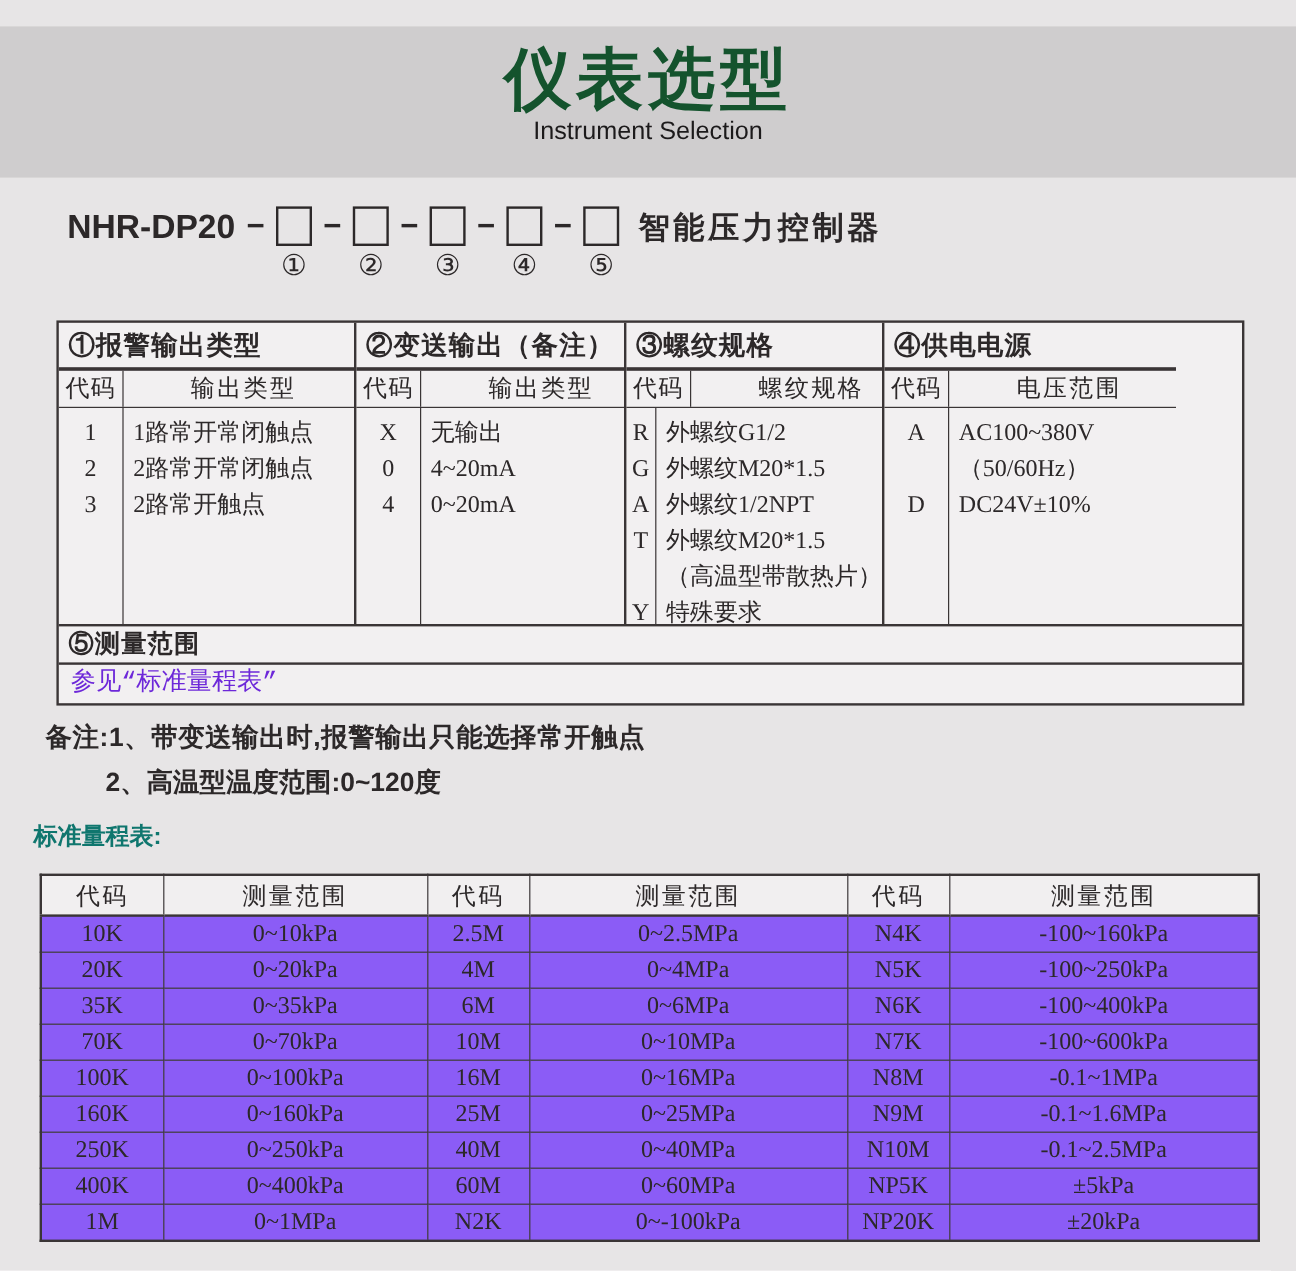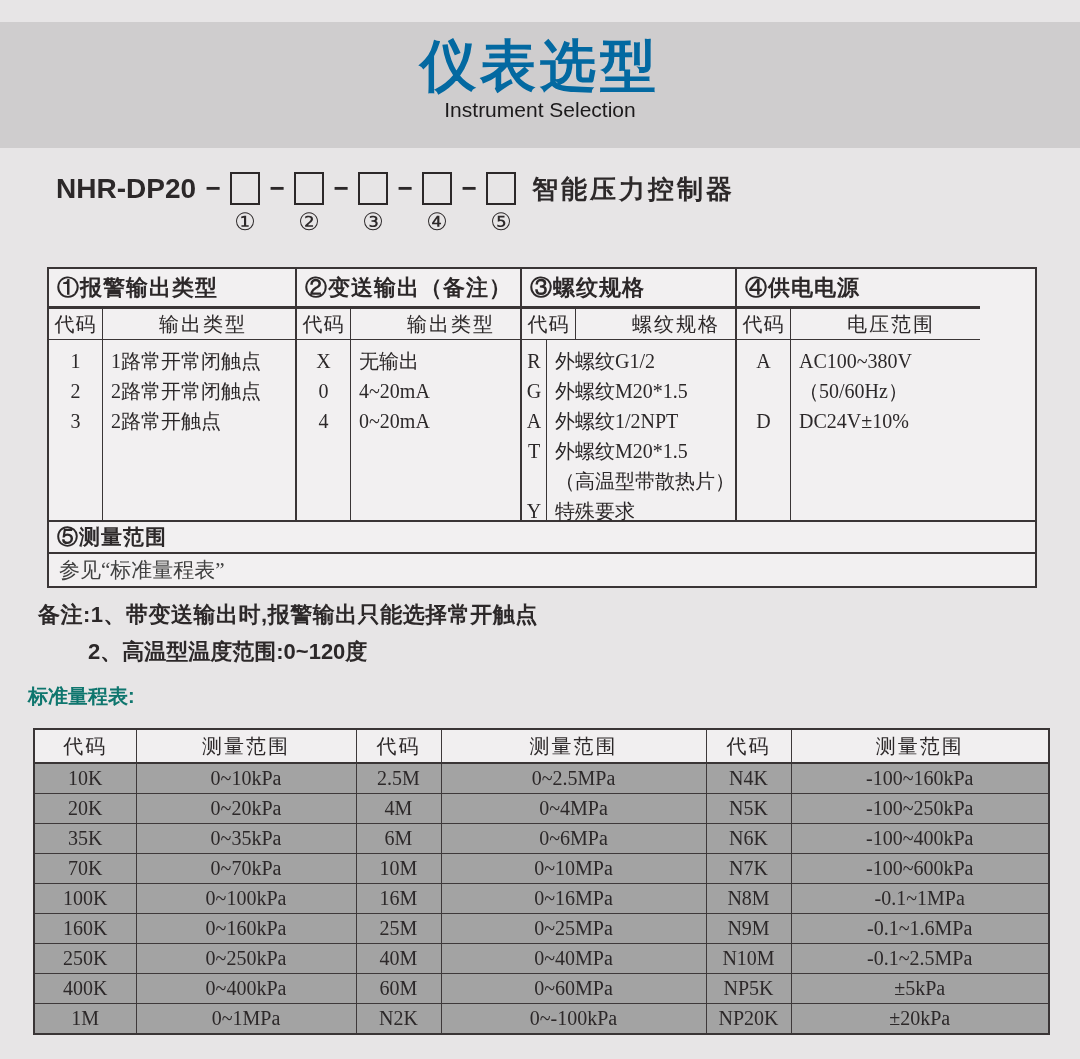--- a/index.html
+++ b/index.html
@@ -4,21 +4,21 @@
 <style>
   html,body { margin:0; padding:0; }
   .page {
     position:relative; width:1080px; height:1059px;
     background:#e7e5e6; overflow:hidden;
     font-family:"Liberation Sans", sans-serif;
     color:#2c2829;
   }
   
   .banner { margin-top:22px; height:126px; background:#cfcdce; text-align:center; }
-  .banner-title { padding-top:12px; font-size:56px; line-height:64px; font-weight:bold; letter-spacing:4px; color:#0369a1; }
+  .banner-title { padding-top:12px; font-size:56px; line-height:64px; font-weight:bold; letter-spacing:4px; color:#14532d; }
   .banner-sub { font-size:21px; line-height:24px; color:#1c1a1b; }
   
   .model-area { height:95px; padding:24px 0 0 56px; display:flex; align-items:flex-start; }
   .model-prefix { font-size:28px; font-weight:bold; line-height:33px; letter-spacing:0px; }
   .model-dash { width:34px; text-align:center; font-size:26px; font-weight:bold; line-height:33px; }
   .box-unit { display:flex; flex-direction:column; align-items:center; width:30px; }
   .model-box { width:26px; height:29px; border:2px solid #2c2829; background:transparent; }
   .model-circle { margin-top:4px; font-size:24px; line-height:26px; font-family:"Liberation Serif", serif; }
   .model-suffix { margin-left:16px; font-size:26px; font-weight:bold; line-height:34px; letter-spacing:3px; }
   
@@ -30,32 +30,32 @@
   .sec-title { height:37px; line-height:37px; padding-left:8px; font-size:22px; font-weight:bold; border-bottom:3px solid #3a3536; letter-spacing:1px; }
   .sec-hdr { display:flex; height:30px; line-height:30px; border-bottom:1px solid #3a3536; font-family:"Liberation Serif", serif; font-size:20px; }
   .sec-hdr-code { width:54px; box-sizing:border-box; border-right:1px solid #3a3536; text-align:center; letter-spacing:1px; }
   .sec-hdr-desc { flex:1; padding-left:8px; letter-spacing:2px;margin-left:48px; }
   .sec-body { display:flex; height:180px; font-family:"Liberation Serif", serif; font-size:20px; }
   .sec-codes { width:54px; box-sizing:border-box; border-right:1px solid #3a3536; padding-top:6px; }
   .sec-codes div { height:30px; line-height:30px; text-align:center; }
   .sec-descs { flex:1; padding:6px 0 2px 8px; }
   .sec-descs div { height:30px; line-height:30px; white-space:nowrap; }
   .sel-row5 { height:30px; line-height:30px; padding-left:8px; font-size:21px; font-weight:bold; border-bottom:2px solid #3a3536; letter-spacing:1px; }
-  .sel-note-row { height:32px; line-height:32px; padding-left:10px; font-family:Liberation Serif, serif; font-size:21px; color:#404040; }
+  .sel-note-row { height:32px; line-height:32px; padding-left:10px; font-family:Liberation Mono, monospace; font-size:21px; color:#6d28d9; }
   
   .note1 { margin:12px 0 0 38px; font-size:22px; font-weight:bold; letter-spacing:0.5px; }
   .note2 { margin:7px 0 0 88px; font-size:22px; font-weight:bold; }
   .range-heading { margin:16px 0 0 28px; font-size:20px; font-weight:bold; color:#0f766e; }
   
   table.range { margin:18px 0 0 33px; border-collapse:collapse; width:1015px; table-layout:fixed;
     font-family:"Liberation Serif", serif; font-size:20px; background:#e7e5e6; }
   table.range th, table.range td { border:1px solid #3e393a; text-align:center; padding:0; white-space:nowrap; }
   table.range { border:2px solid #3a3536; }
   table.range thead th { height:32px; font-weight:normal; letter-spacing:2px; background:#f1eff0; border-bottom:2px solid #3a3536; }
-  table.range tbody td { height:29px; background:#a3a3a3; }
+  table.range tbody td { height:29px; background:#8b5cf6; }
 </style>
 </head>
 <body>
 
 <div class="page">
 
   <div class="banner">
     <div class="banner-title">仪表选型</div>
     <div class="banner-sub">Instrument Selection</div>
   </div>

